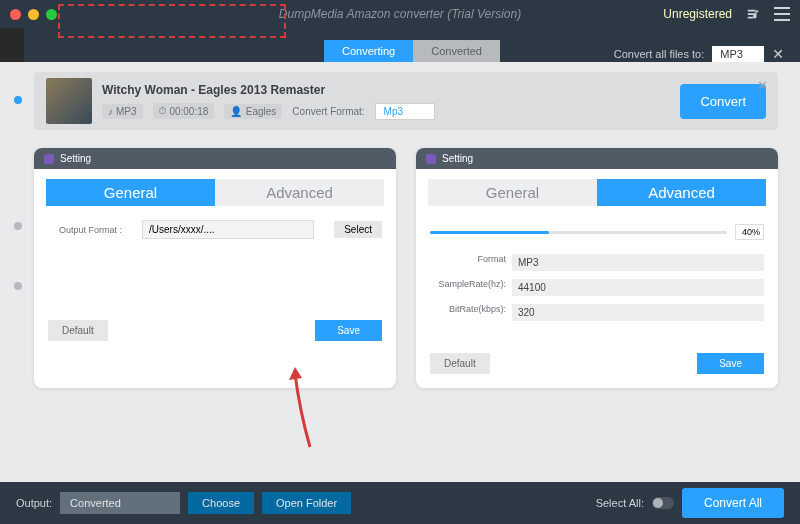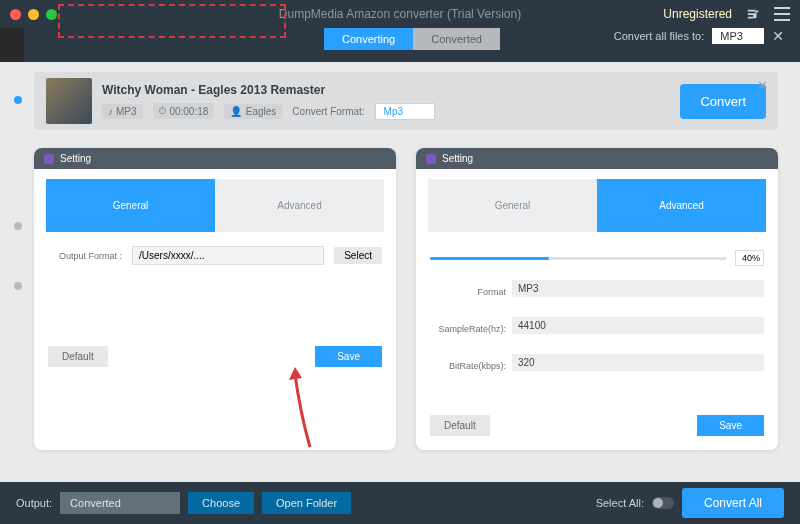--- a/index.html
+++ b/index.html
@@ -3,29 +3,29 @@
 <meta charset="utf-8">
 <style>
   * { box-sizing: border-box; margin: 0; padding: 0; font-family: -apple-system, BlinkMacSystemFont, "Segoe UI", Arial, sans-serif; }
   body { background: #1a1a1a; width: 800px; height: 524px; overflow: hidden; display: flex; flex-direction: column; }
   .titlebar { height: 28px; background: #2d3845; display: flex; align-items: center; padding: 0 10px; color: #8e959c; font-size: 12px; position: relative; }
   .traffic { display: flex; gap: 7px; position: absolute; left: 10px; }
   .dot { width: 11px; height: 11px; border-radius: 50%; }
   .dot.r { background: #ff5f57; }
   .dot.y { background: #febc2e; }
   .dot.g { background: #28c840; }
-  .title-center { margin: 14px auto; }
+  .title-center { margin: 14px auto; font-style: italic; }
   .titlebar-right { position: absolute; right: 10px; display: flex; align-items: center; gap: 14px; }
   .unreg { color: #fef9c3; }
   .menu-icon { width: 16px; height: 14px; display: flex; flex-direction: column; justify-content: space-between; cursor: pointer; }
   .menu-icon span { height: 2px; background: #cfd3d7; display: block; }
   .queue-icon { width: 14px; height: 14px; }
   .body { flex: 1; background: #3a3a3a; background-image: linear-gradient(rgba(30,30,30,0.6),rgba(30,30,30,0.6)); display: flex; flex-direction: column; }
 
-  .subbar { height: 34px; background: #2d3845; display: flex; align-items: flex-start; padding: 0 16px; color: #c7ccd1; font-size: 11px; position: relative; margin-left: 24px; }
+  .subbar { height: 34px; background: #2d3845; display: flex; align-items: flex-end; padding: 0 16px; color: #c7ccd1; font-size: 11px; position: relative; margin-left: 24px; }
   .seg { display: flex; margin: 0 auto; }
   .seg button { border: none; padding: 5px 18px; font-size: 11px; cursor: pointer; }
   .seg button.active { background: #2aa1ff; color: #fff; }
   .seg button.inactive { background: #b7babd; color: #5a5f64; }
   .subbar-right { position: absolute; right: 16px; display: flex; align-items: center; gap: 8px; }
   .sel-small { background: #fff; color: #333; font-size: 11px; border: none; padding: 2px 14px 2px 8px; min-width: 52px; }
   .close-sub { color: #cfd3d7; font-size: 14px; cursor: pointer; }
 
   .content { flex: 1; background: #e8eaeb; position: relative; overflow: hidden; }
 
@@ -40,33 +40,33 @@
   .of-label { font-size: 10px; color: #6a7076; }
   .of-select { background: #fff; border: 1px solid #d0d0d0; font-size: 10px; padding: 2px 18px 2px 8px; color: #2aa1ff; }
   .convert-btn { background: #2aa1ff; color: #fff; border: none; padding: 10px 20px; border-radius: 4px; font-size: 13px; cursor: pointer; }
   .card-close { position: absolute; right: 10px; top: 6px; color: #9aa0a6; font-size: 13px; cursor: pointer; }
 
   .panels { position: absolute; top: 86px; left: 34px; right: 22px; display: flex; gap: 20px; }
   .panel { flex: 1; background: #fff; border-radius: 8px; box-shadow: 0 1px 4px rgba(0,0,0,0.1); display: flex; flex-direction: column; overflow: hidden; }
   .panel-head { background: #515b66; color: #fff; font-size: 10px; padding: 5px 10px; display: flex; align-items: center; gap: 6px; }
   .gear-s { width: 10px; height: 10px; background: #7a5bbd; border-radius: 2px; }
   .panel-tabs { display: flex; padding: 10px 12px 0 12px; gap: 0; }
-  .ptab { flex: 1; text-align: center; font-size: 10px; padding: 21px 0; cursor: pointer; }
+  .ptab { flex: 1; text-align: center; font-size: 15px; padding: 5px 0; cursor: pointer; }
   .ptab.active { background: #2aa1ff; color: #fff; }
   .ptab.inactive { background: #eceeef; color: #8a9096; }
   .panel-body { padding: 14px 14px; font-size: 10px; color: #6a7076; min-height: 104px; }
-  .row { display: flex; align-items: center; gap: 10px; margin-bottom: 26px; }
+  .row { display: flex; align-items: center; gap: 20px; margin-bottom: 26px; }
   .row-label { width: 74px; text-align: right; font-size: 9px; }
   .row input, .row select { flex: 1; border: 1px solid #dcdcdc; background: #f2f3f4; padding: 3px 6px; font-size: 10px; }
   .sel-btn { background: #e5e7e8; border: none; padding: 3px 10px; font-size: 10px; cursor: pointer; }
   .slider-row { display: flex; align-items: center; gap: 8px; padding: 4px 0 14px 0; }
   .slider-track { flex: 1; height: 3px; background: #dfe2e4; position: relative; border-radius: 2px; }
   .slider-fill { position: absolute; left: 0; width: 40%; height: 100%; background: #2aa1ff; border-radius: 2px; }
   .pct-field { width: 29px; font-size: 9px; border: 1px solid #dcdcdc; padding: 2px 3px; text-align: right; }
-  .adv-row { display: flex; align-items: flex-end; margin-bottom: 20px; gap: 6px; }
+  .adv-row { display: flex; align-items: flex-start; margin-bottom: 8px; gap: 6px; }
   .adv-label { width: 76px; text-align: right; font-size: 9px; }
   .adv-select { flex: 1; background: #eceeef; border: none; padding: 3px 6px; font-size: 10px; color: #444; }
   .panel-foot { padding: 10px 14px 14px 14px; display: flex; justify-content: space-between; }
   .btn-def { background: #e5e7e8; color: #666; border: none; padding: 5px 14px; font-size: 10px; cursor: pointer; }
   .btn-save { background: #2aa1ff; color: #fff; border: none; padding: 5px 22px; font-size: 10px; cursor: pointer; }
 
   .footer { height: 42px; background: #2d3845; display: flex; align-items: center; padding: 0 16px; color: #cfd3d7; font-size: 11px; gap: 8px; }
   .out-input { background: #62707b; border: none; color: #e0e3e5; padding: 5px 10px; width: 120px; font-size: 11px; }
   .foot-btn { background: #0369a1; border: none; color: #e0e3e5; padding: 5px 14px; font-size: 11px; cursor: pointer; }
   .spacer { flex: 1; }

